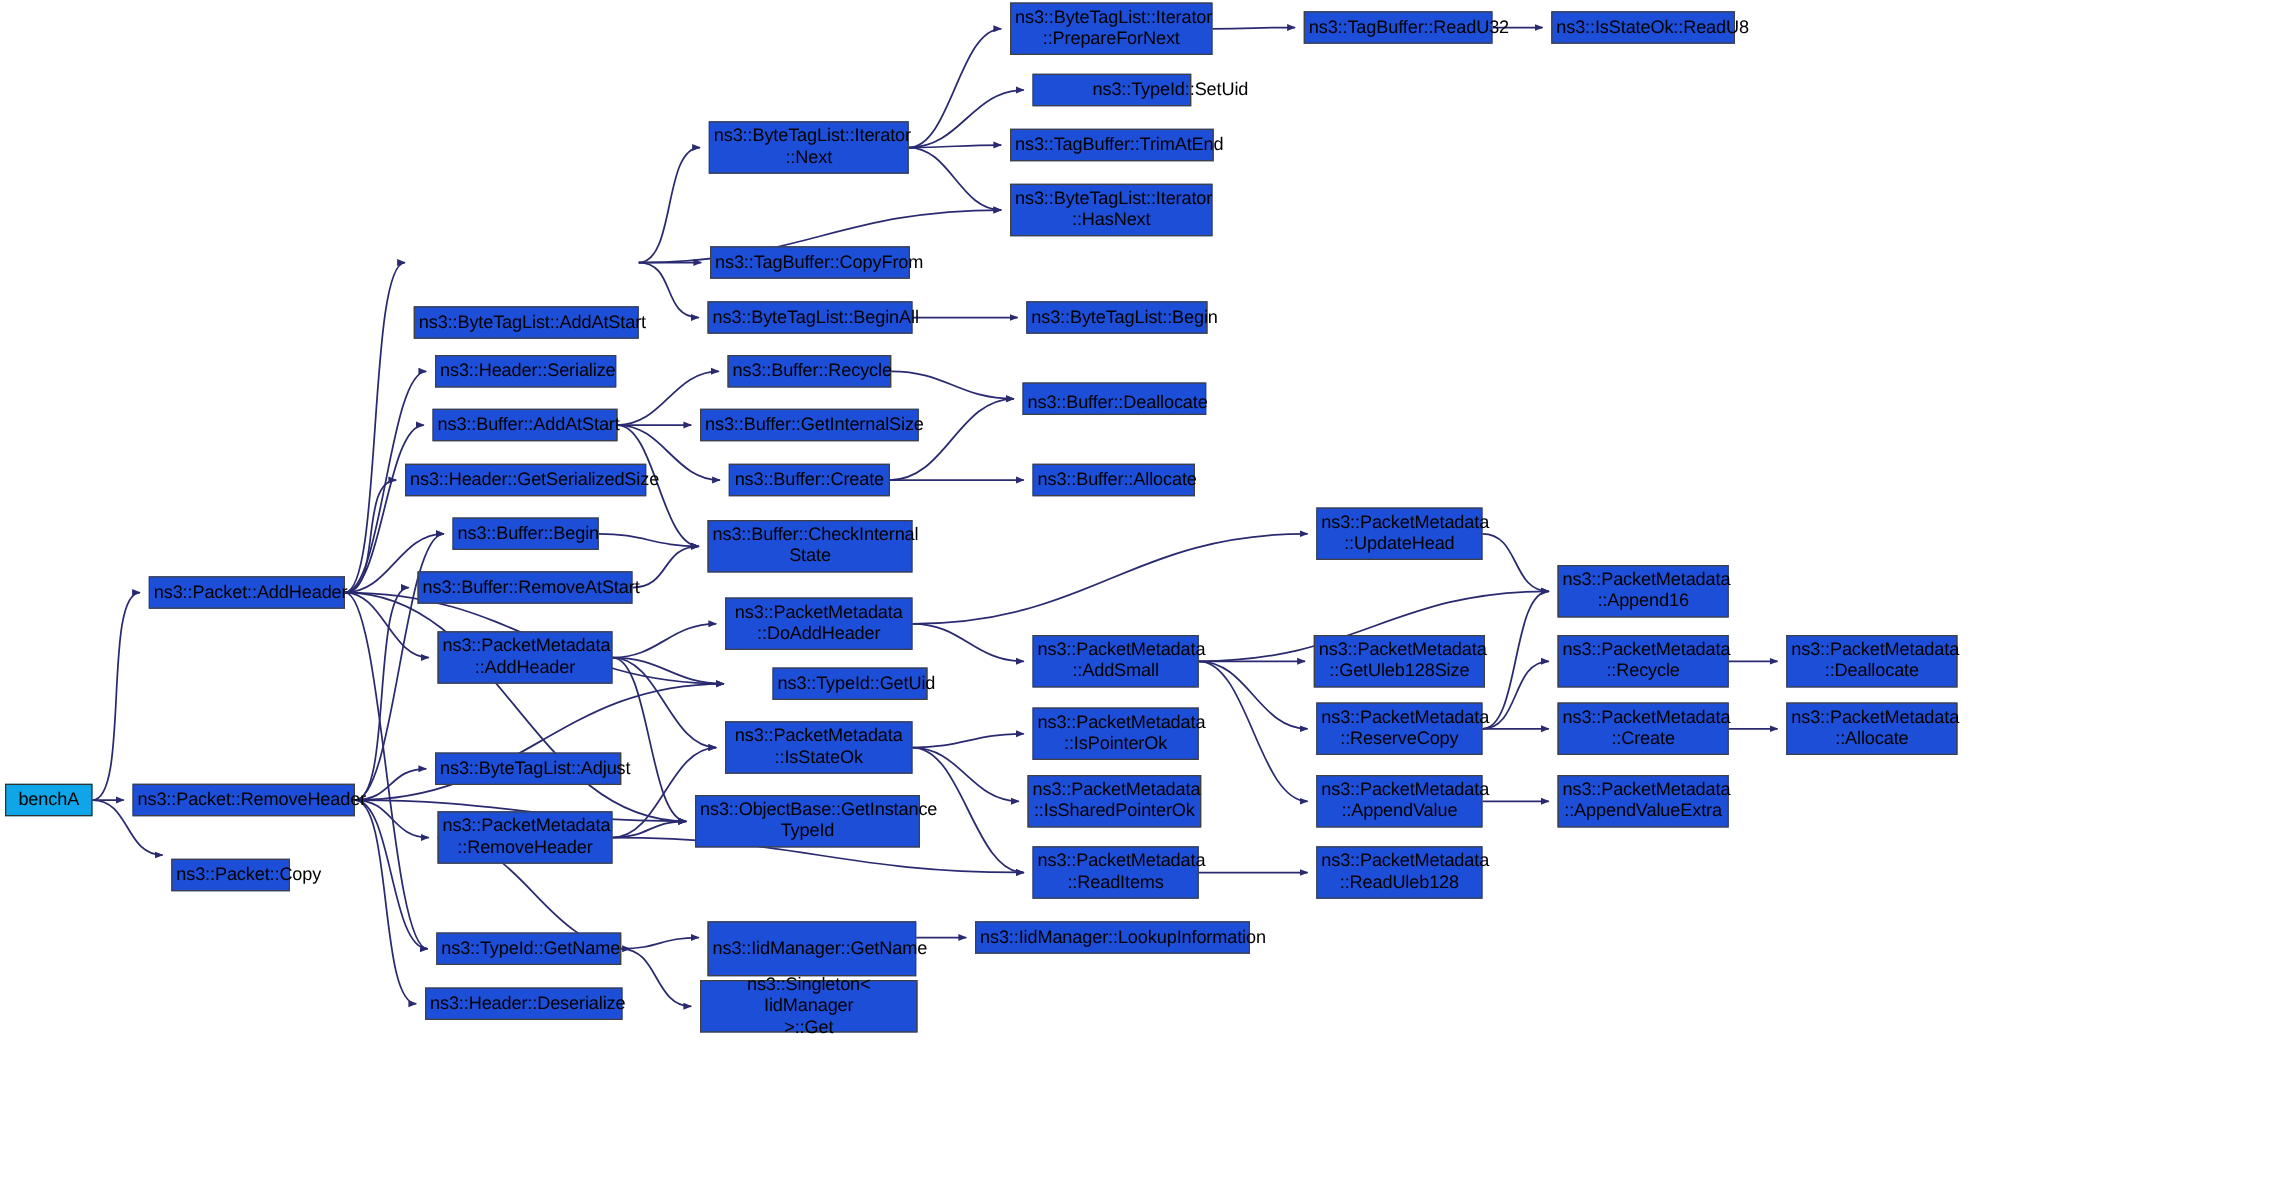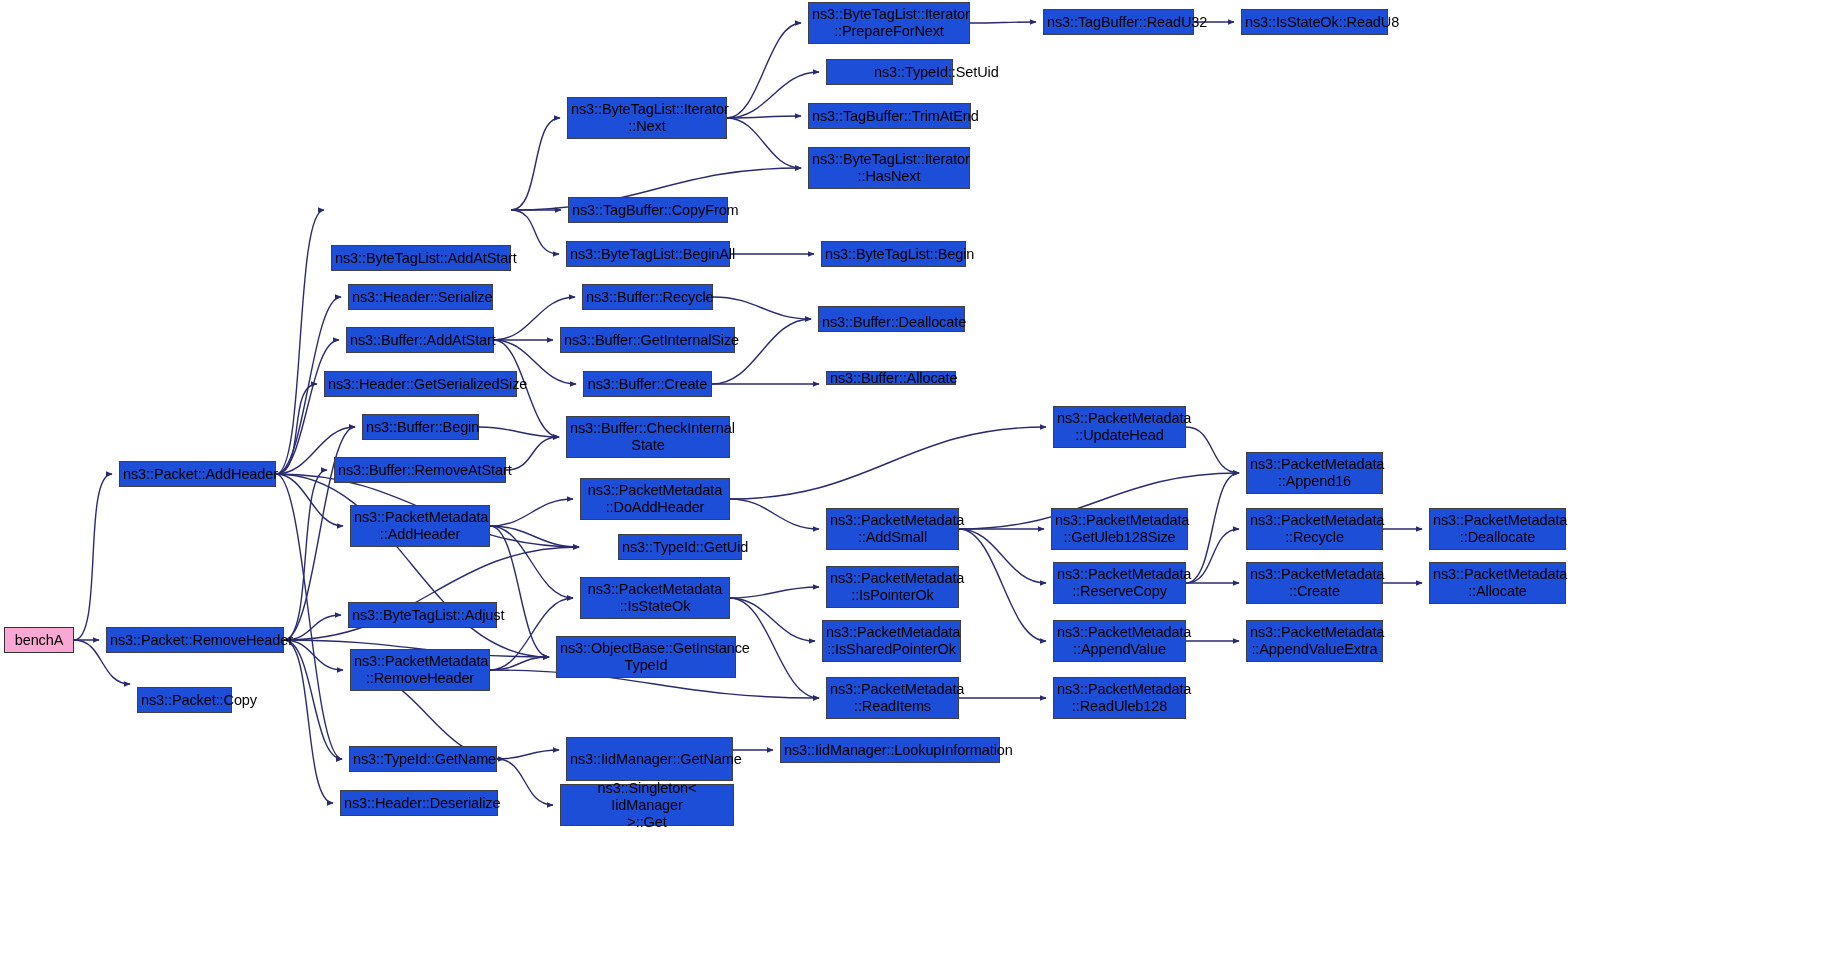--- a/index.html
+++ b/index.html
@@ -33,21 +33,21 @@
     line-height: 17px;
     display: flex;
     align-items: center;
     justify-content: center;
     text-align: center;
     white-space: pre-line;
     letter-spacing: -0.1px;
     z-index: 2;
   }
   .node.root {
-    background: #f9a8d4;
+    background: #0ea5e9;
     border-color: #303030;
   }
   .node .lbl {
     display: block;
     width: 100%;
     padding: 0 3px;
     box-sizing: border-box;
   }
 </style>
 </head>
@@ -166,21 +166,21 @@
     <div class="node" style="left: 560px; top: 784px; width: 174px; height: 42px;"><span class="lbl">ns3::Singleton&lt; IidManager
 &gt;::Get</span></div>
     <div class="node" style="left: 808px; top: 2px; width: 162px; height: 42px;"><span class="lbl">ns3::ByteTagList::Iterator
 ::PrepareForNext</span></div>
     <div class="node" style="left: 826px; top: 59px; width: 127px; height: 26px; padding-left: 44px;"><span class="lbl">ns3::TypeId::SetUid</span></div>
     <div class="node" style="left: 808px; top: 103px; width: 163px; height: 26px;"><span class="lbl">ns3::TagBuffer::TrimAtEnd</span></div>
     <div class="node" style="left: 808px; top: 147px; width: 162px; height: 42px;"><span class="lbl">ns3::ByteTagList::Iterator
 ::HasNext</span></div>
     <div class="node" style="left: 821px; top: 241px; width: 145px; height: 26px;"><span class="lbl">ns3::ByteTagList::Begin</span></div>
     <div class="node" style="left: 818px; top: 306px; width: 147px; height: 26px; align-items: flex-end;"><span class="lbl">ns3::Buffer::Deallocate</span></div>
-    <div class="node" style="left: 826px; top: 371px; width: 130px; height: 14px;"><span class="lbl">ns3::Buffer::Allocate</span></div>
+    <div class="node" style="left: 826px; top: 371px; width: 130px; height: 26px;"><span class="lbl">ns3::Buffer::Allocate</span></div>
     <div class="node" style="left: 826px; top: 508px; width: 133px; height: 42px;"><span class="lbl">ns3::PacketMetadata
 ::AddSmall</span></div>
     <div class="node" style="left: 826px; top: 566px; width: 133px; height: 42px;"><span class="lbl">ns3::PacketMetadata
 ::IsPointerOk</span></div>
     <div class="node" style="left: 822px; top: 620px; width: 139px; height: 42px;"><span class="lbl">ns3::PacketMetadata
 ::IsSharedPointerOk</span></div>
     <div class="node" style="left: 826px; top: 677px; width: 133px; height: 42px;"><span class="lbl">ns3::PacketMetadata
 ::ReadItems</span></div>
     <div class="node" style="left: 780px; top: 737px; width: 220px; height: 26px;"><span class="lbl">ns3::IidManager::LookupInformation</span></div>
     <div class="node" style="left: 1053px; top: 406px; width: 133px; height: 42px;"><span class="lbl">ns3::PacketMetadata

